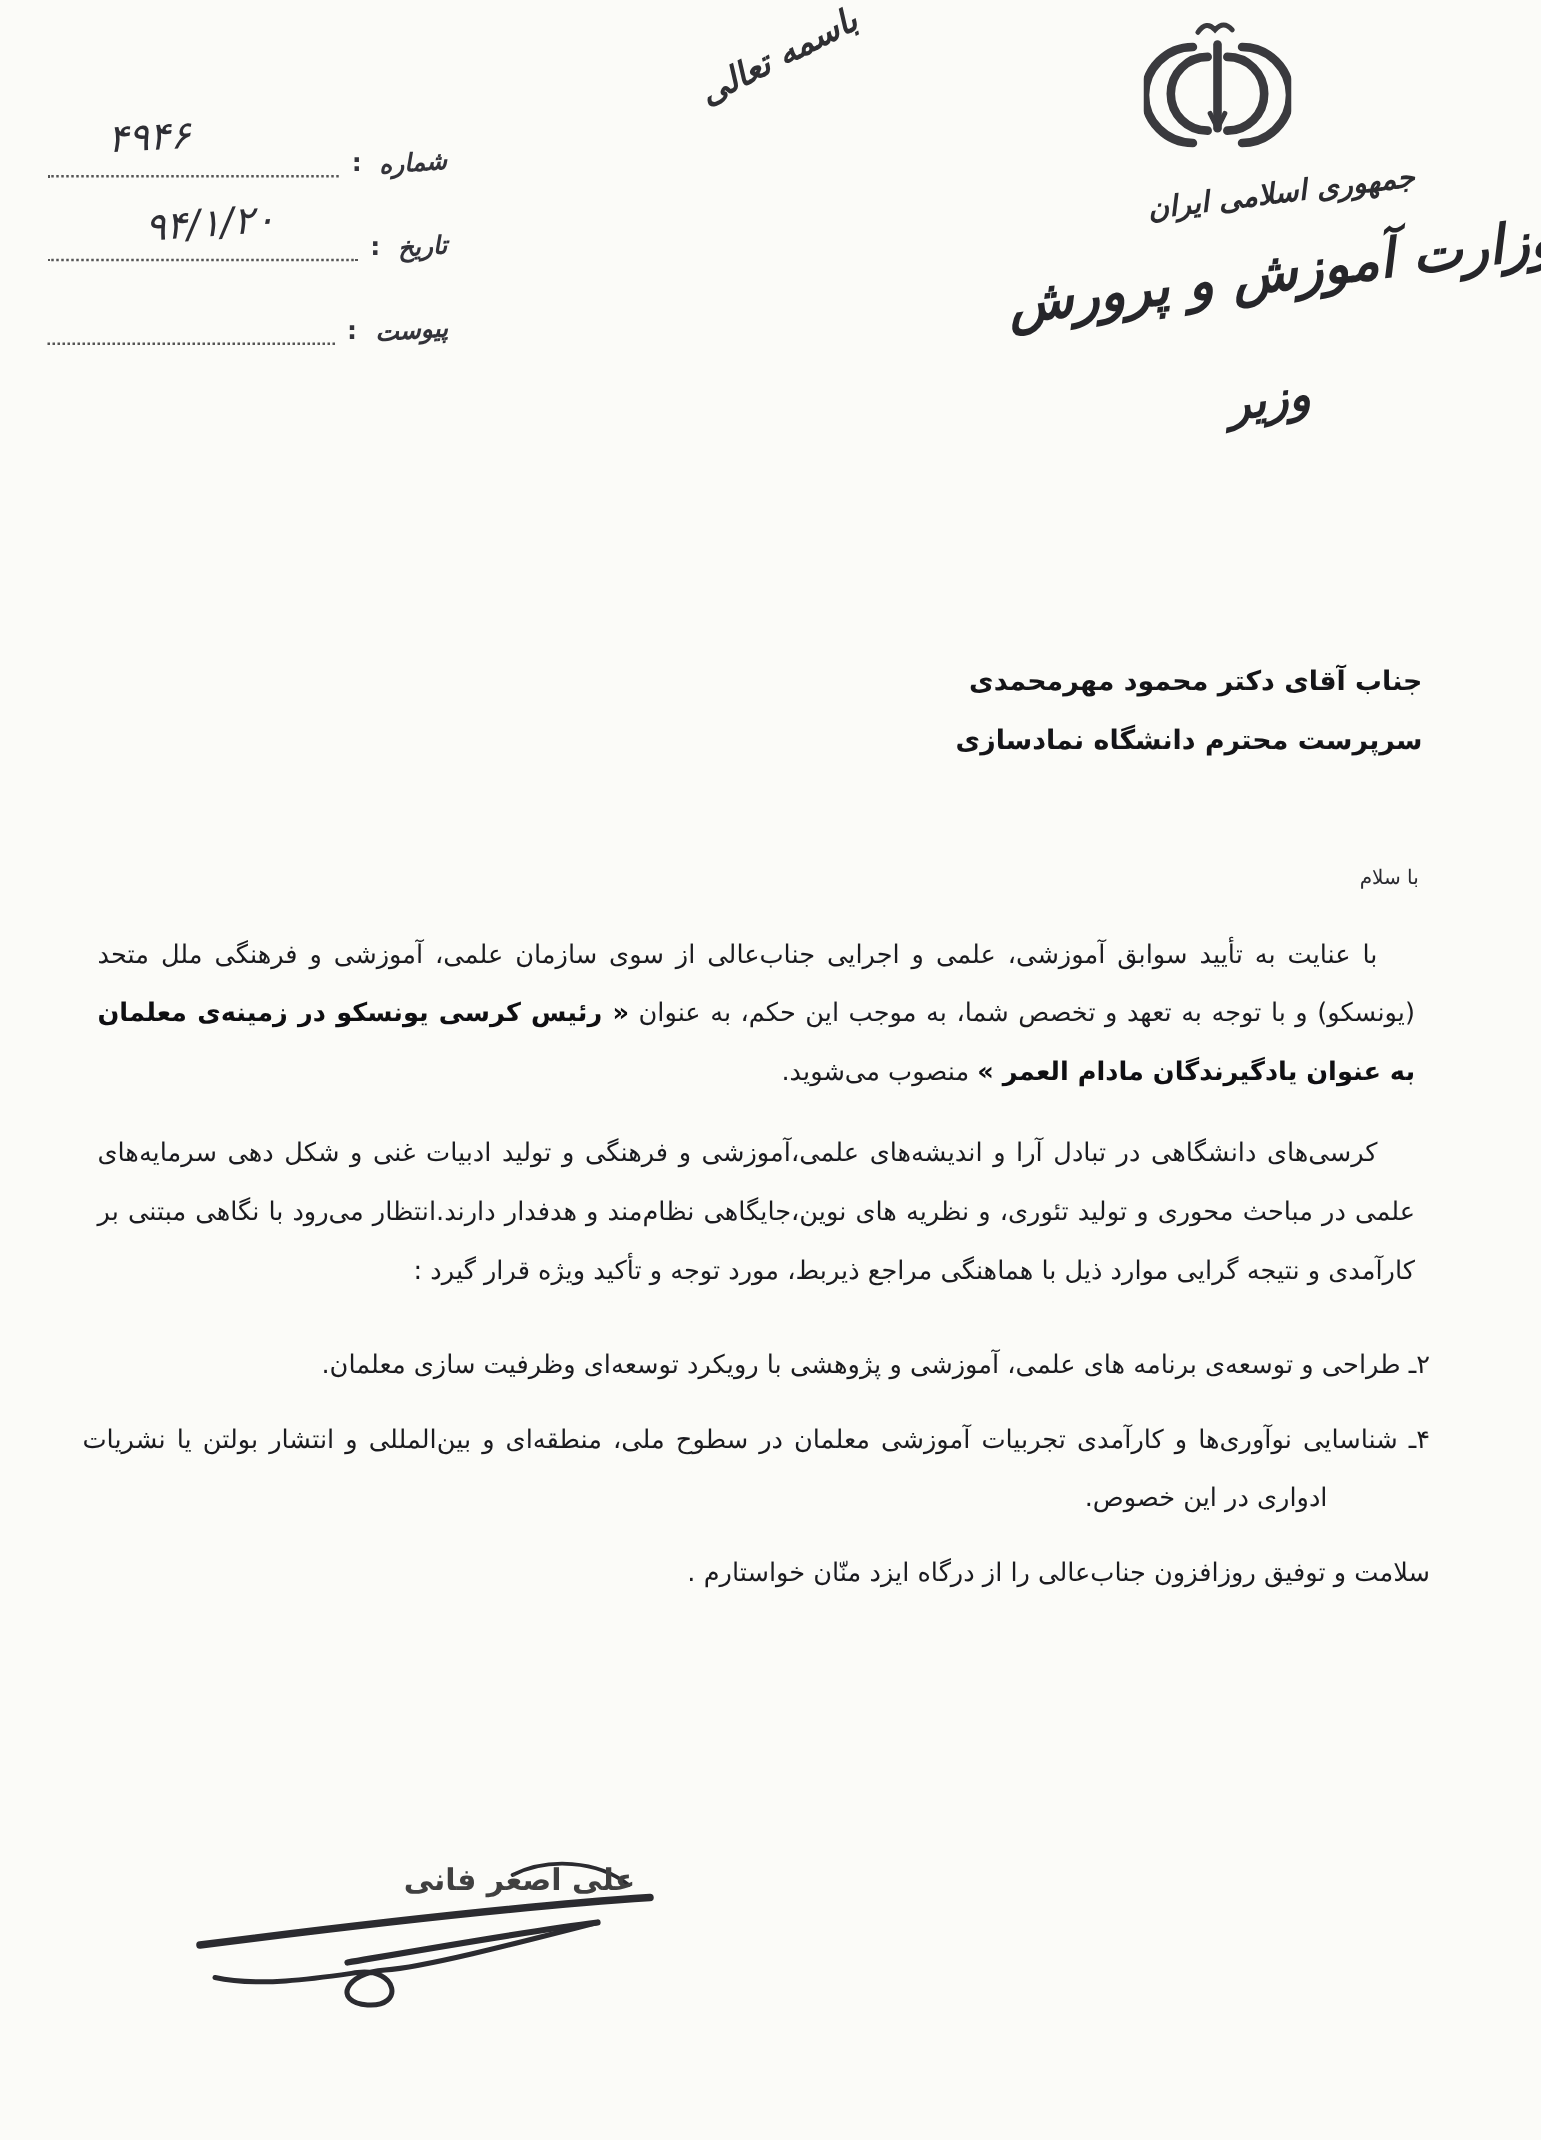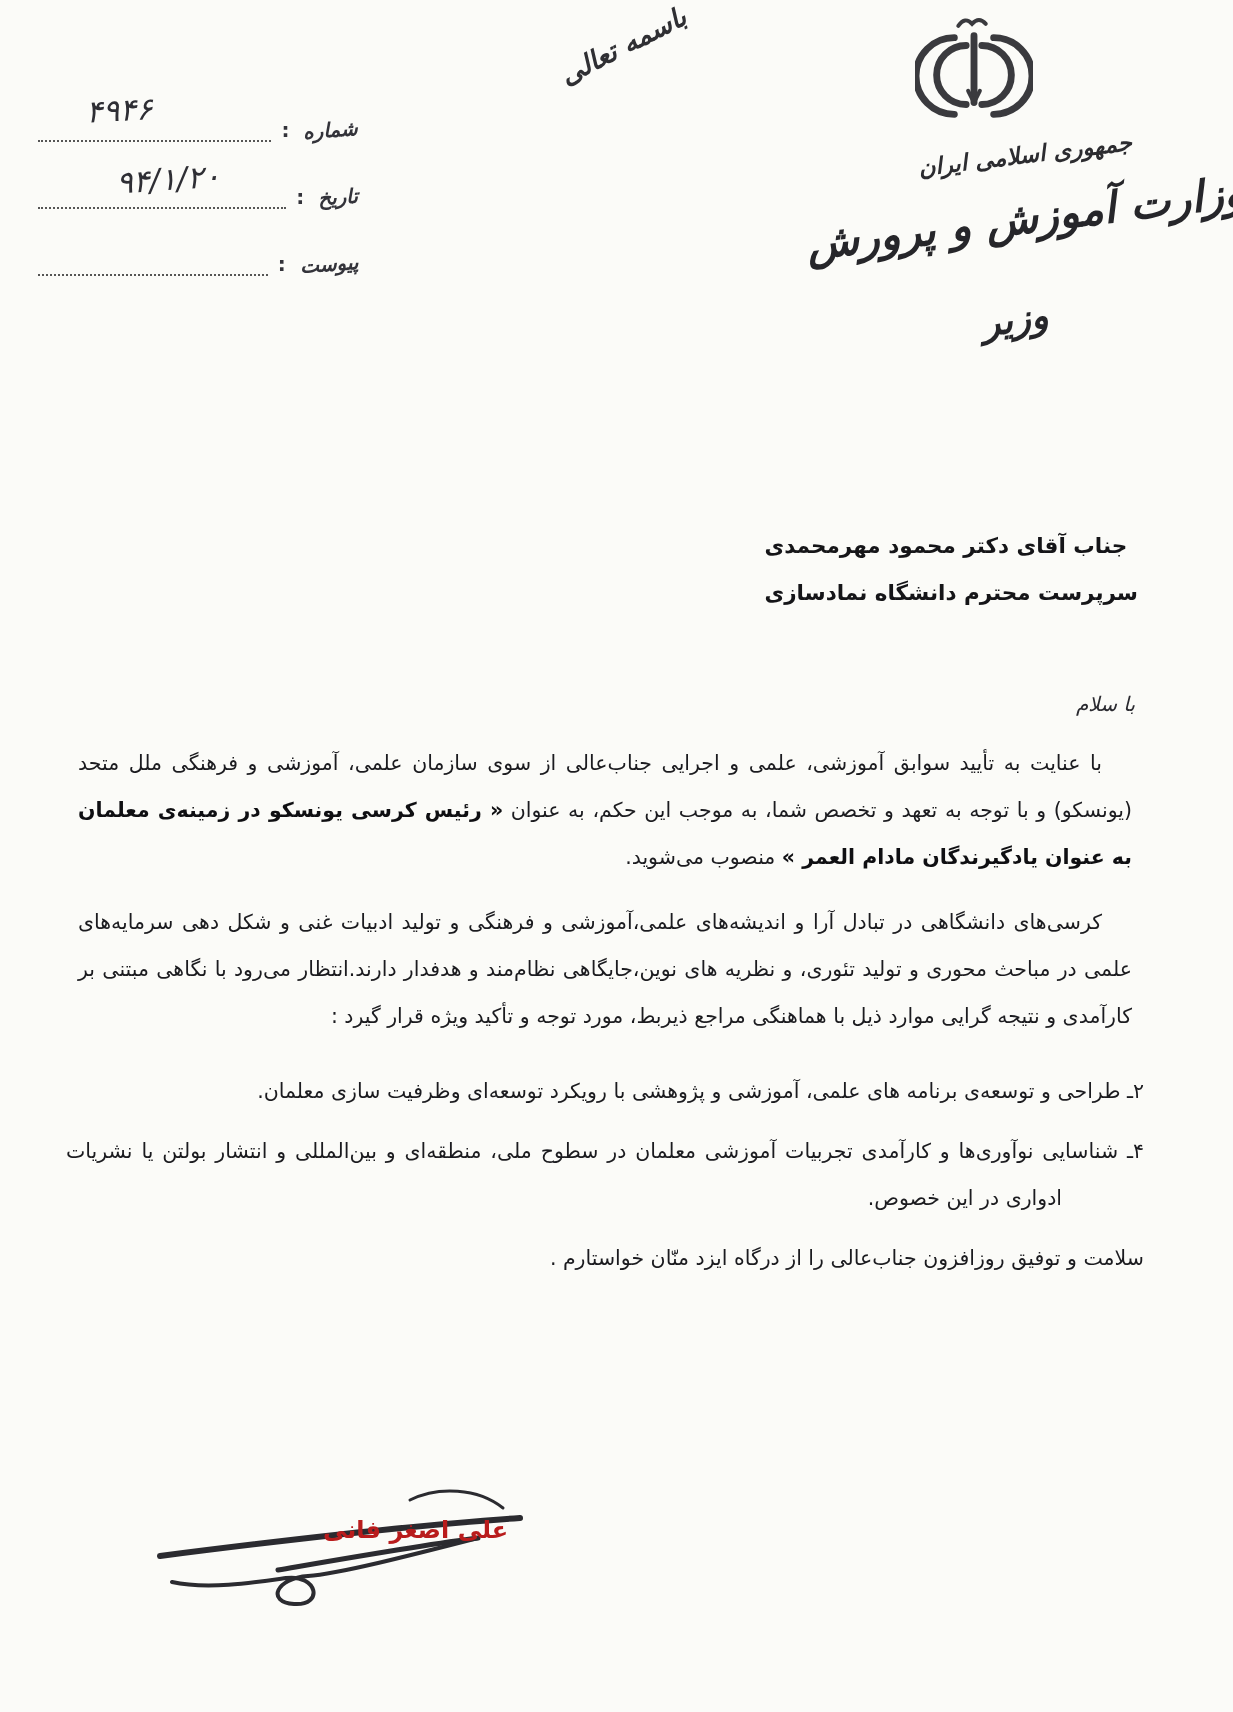--- a/index.html
+++ b/index.html
@@ -54,47 +54,47 @@
   .meta-dots{flex:1;border-bottom:2px dotted #555;height:24px;}
   .meta-value{
     position:absolute;font-size:31px;color:#2e2e34;
     font-style:italic;letter-spacing:4px;white-space:nowrap;
   }
   .val-number{left:48px;top:-16px;transform:rotate(-3deg);}
   .val-date{left:78px;top:-14px;transform:rotate(-4deg);}
   
   .recipient{
     position:absolute;right:95px;top:522px;
-    text-align:left;font-weight:bold;font-size:21.5px;
+    text-align:right;font-weight:bold;font-size:21.5px;
     line-height:47px;color:#151518;
   }
   .salutation{
     position:absolute;right:98px;top:692px;
-    font-size:20px;font-style:italic;color:#2a2a30;
+    font-size:16px;color:#2a2a30;
   }
   
   .body-block{
     position:absolute;left:66px;top:728px;width:1078px;
     font-size:20.5px;line-height:47px;color:#1b1b1f;
     text-align:justify;direction:rtl;
   }
   .para{margin:12px;text-indent:30px;}
   .para+.para{margin-top:18px;}
   .bold-inline{font-weight:bold;color:#0f0f12;}
   .item-list{list-style:none;margin:28px 0 0 0;padding:0;}
   .item-list li{
     padding-right:82px;text-indent:-82px;
     margin-bottom:13px;
   }
   .closing{margin:6px 0 0 0;text-indent:0;}
   
   .sig{position:absolute;left:148px;top:1478px;width:380px;height:190px;}
   .sig-name{
-    position:absolute;left:175px;top:38px;
-    font-size:24px;font-weight:bold;color:#b91c1c;white-space:nowrap;
+    position:absolute;left:175px;top:12px;
+    font-size:24px;font-weight:bold;color:#404040;white-space:nowrap;
   }
   .sig-svg{position:absolute;left:0;top:0;width:380px;height:190px;}
 </style>
 </head>
 <body>
 
 <div class="page">
 
   <div class="bismillah">باسمه تعالی</div>
 

